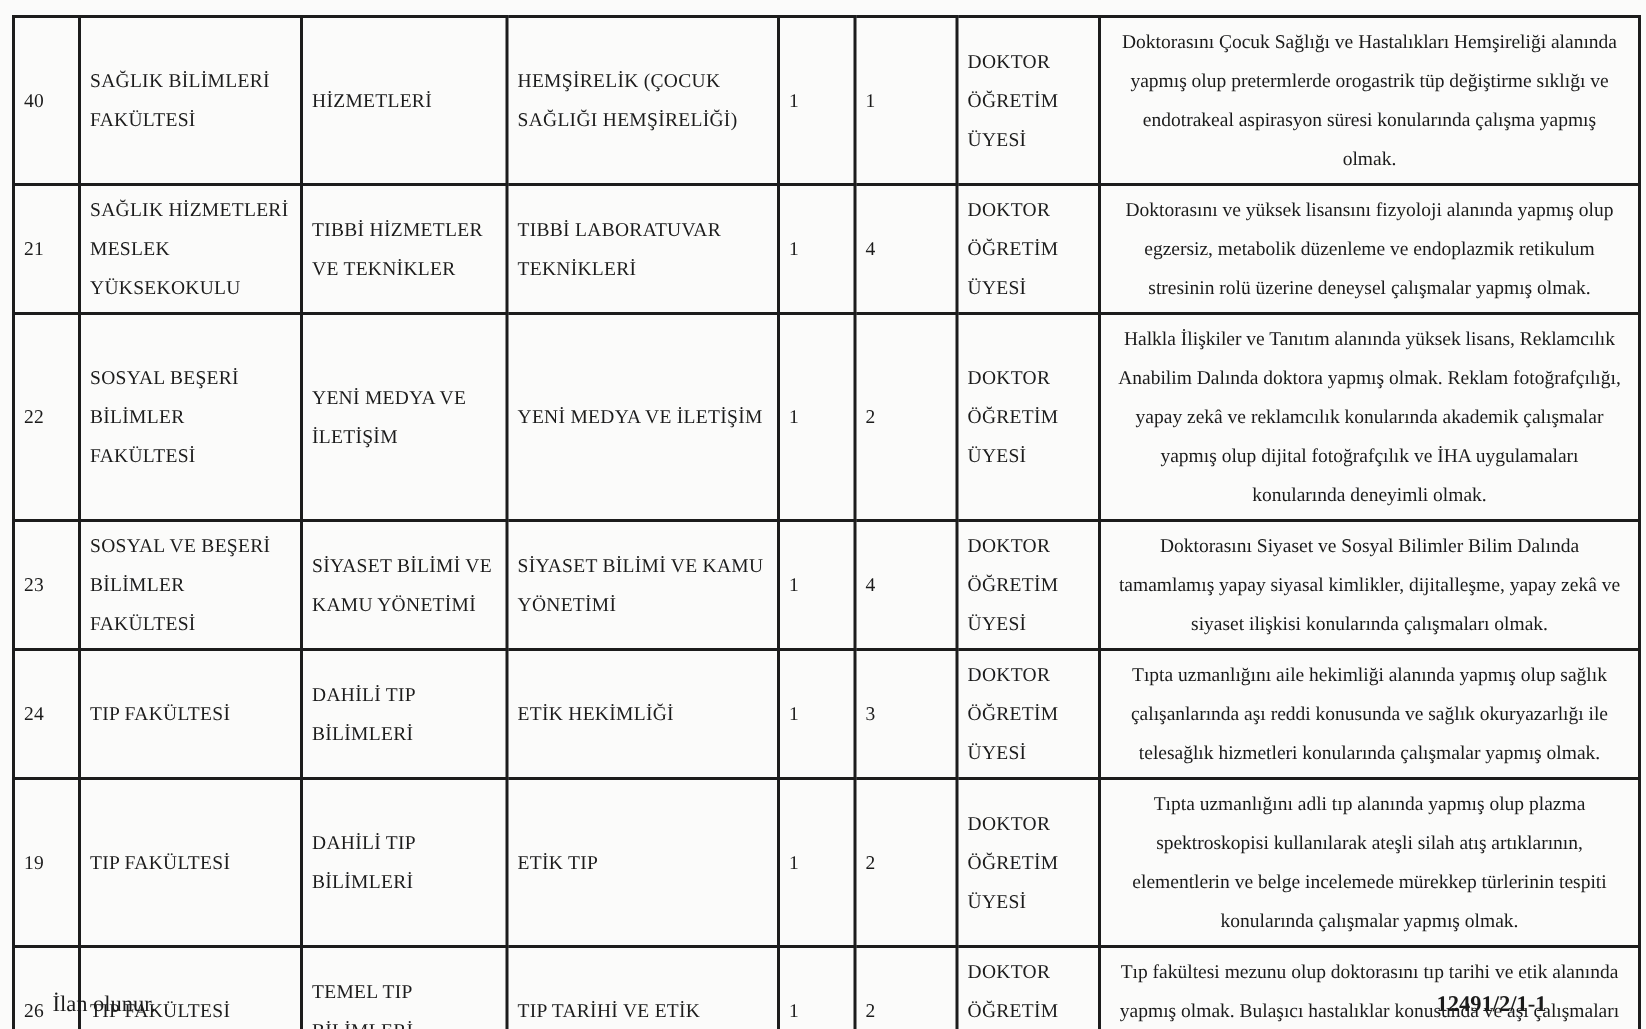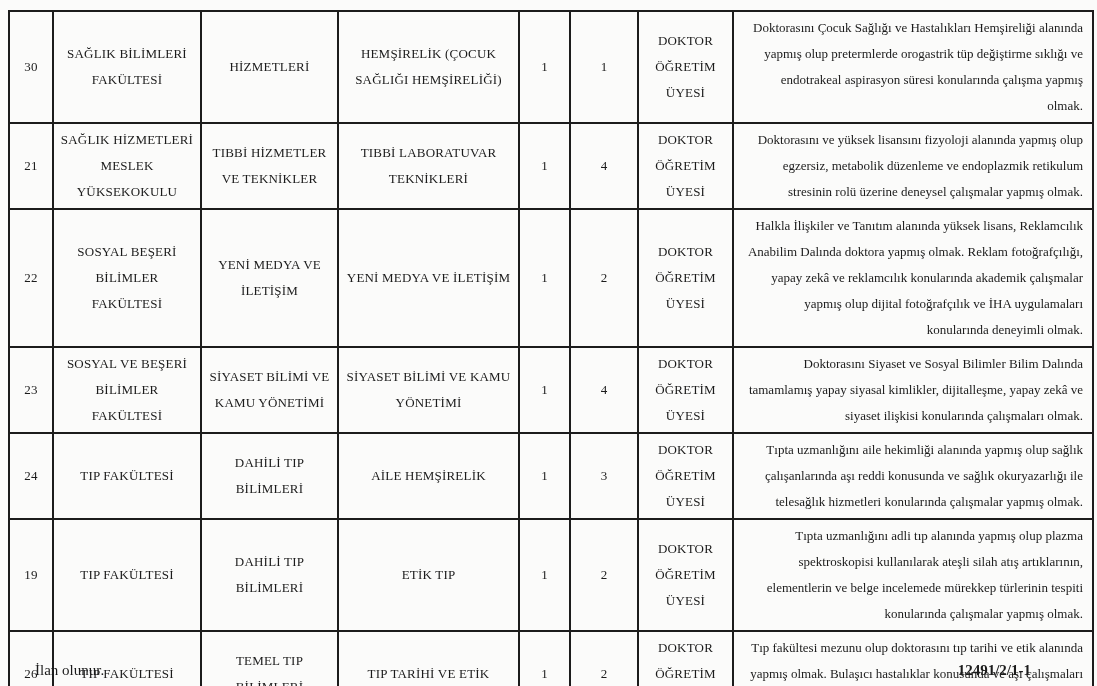--- a/index.html
+++ b/index.html
@@ -17,28 +17,28 @@
   }
   table.vacancy-table {
     border-collapse: collapse;
     table-layout: fixed;
     width: 1084px;
   }
   .vacancy-table td {
     border: 2px solid #1c1c1c;
     font-size: 13px;
     line-height: 2.0;
-    text-align: center;
+    text-align: left;
     vertical-align: middle;
     padding: 3px 6px;
     letter-spacing: 0.2px;
     word-wrap: break-word;
   }
   .vacancy-table td.desc {
-    text-align: right;
+    text-align: center;
     padding: 3px 9px;
     letter-spacing: 0;
   }
   
   col.c-no      { width: 44px; }
   col.c-faculty { width: 148px; }
   col.c-dept    { width: 137px; }
   col.c-prog    { width: 181px; }
   col.c-grade   { width: 51px; }
   col.c-count   { width: 68px; }
@@ -74,21 +74,21 @@
         <col class="c-faculty">
         <col class="c-dept">
         <col class="c-prog">
       <col class="c-grade">
         <col class="c-count">
         <col class="c-title">
         <col class="c-desc">
     </colgroup>
     <tbody>
     <tr>
-      <td>30</td>
+      <td>40</td>
       <td>SAĞLIK BİLİMLERİ FAKÜLTESİ</td>
       <td>HİZMETLERİ</td>
       <td>HEMŞİRELİK (ÇOCUK SAĞLIĞI HEMŞİRELİĞİ)</td>
       <td>1</td>
       <td>1</td>
       <td>DOKTOR ÖĞRETİM ÜYESİ</td>
       <td class="desc">Doktorasını Çocuk Sağlığı ve Hastalıkları Hemşireliği alanında yapmış olup pretermlerde orogastrik tüp değiştirme sıklığı ve endotrakeal aspirasyon süresi konularında çalışma yapmış olmak.</td>
     </tr>
 
     <tr>
@@ -121,21 +121,21 @@
       <td>1</td>
       <td>4</td>
       <td>DOKTOR ÖĞRETİM ÜYESİ</td>
       <td class="desc">Doktorasını Siyaset ve Sosyal Bilimler Bilim Dalında tamamlamış yapay siyasal kimlikler, dijitalleşme, yapay zekâ ve siyaset ilişkisi konularında çalışmaları olmak.</td>
     </tr>
 
     <tr>
       <td>24</td>
       <td>TIP FAKÜLTESİ</td>
       <td>DAHİLİ TIP BİLİMLERİ</td>
-      <td>AİLE HEMŞİRELİK</td>
+      <td>ETİK HEKİMLİĞİ</td>
       <td>1</td>
       <td>3</td>
       <td>DOKTOR ÖĞRETİM ÜYESİ</td>
       <td class="desc">Tıpta uzmanlığını aile hekimliği alanında yapmış olup sağlık çalışanlarında aşı reddi konusunda ve sağlık okuryazarlığı ile telesağlık hizmetleri konularında çalışmalar yapmış olmak.</td>
     </tr>
 
     <tr>
       <td>19</td>
       <td>TIP FAKÜLTESİ</td>
       <td>DAHİLİ TIP BİLİMLERİ</td>

